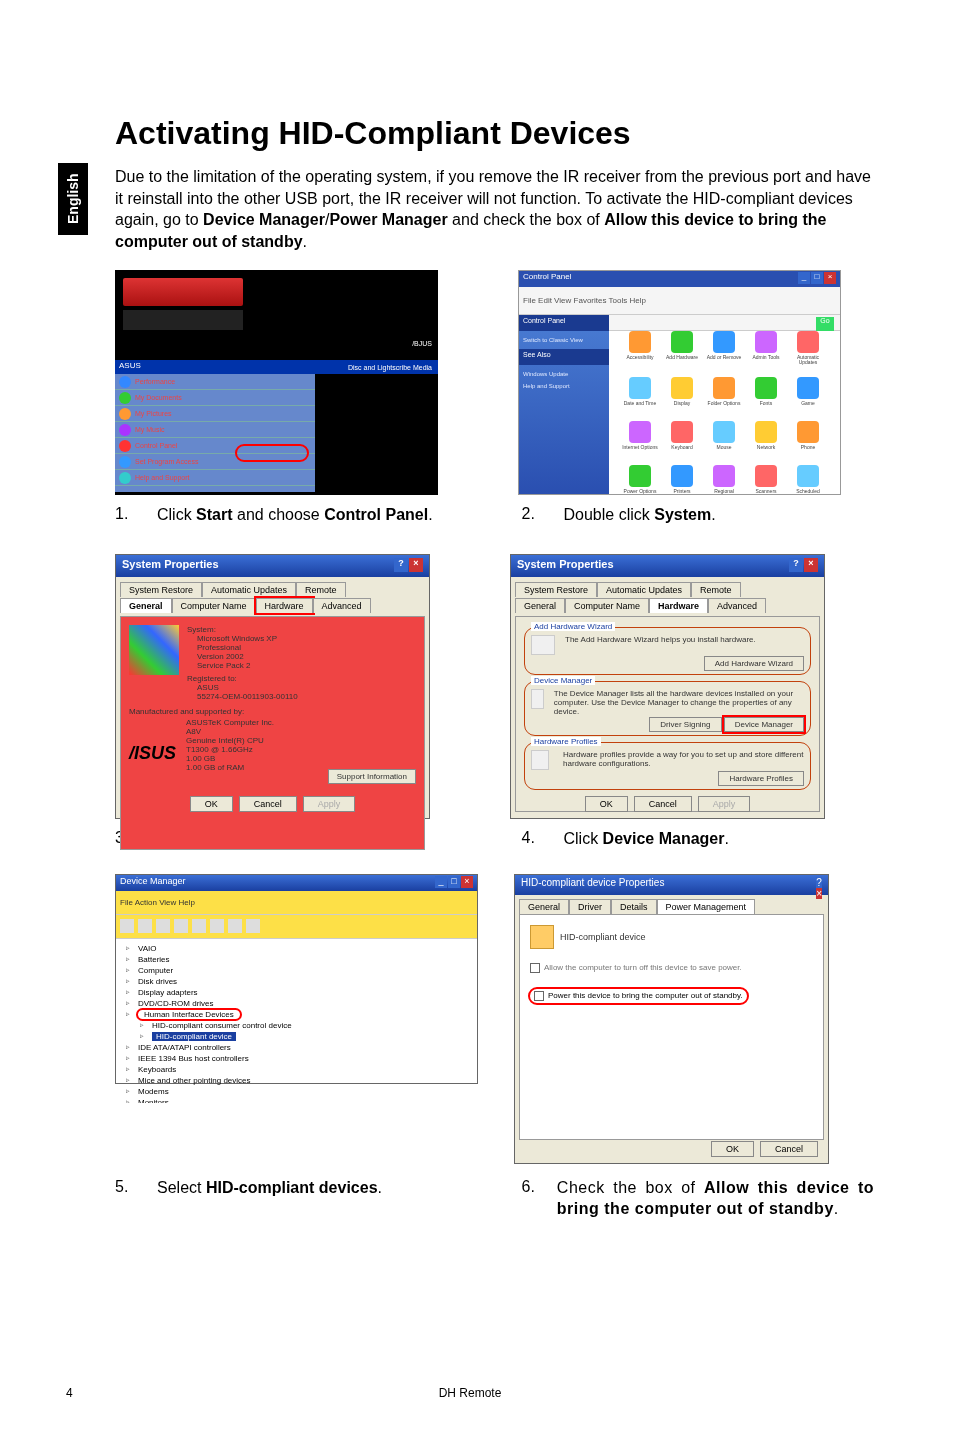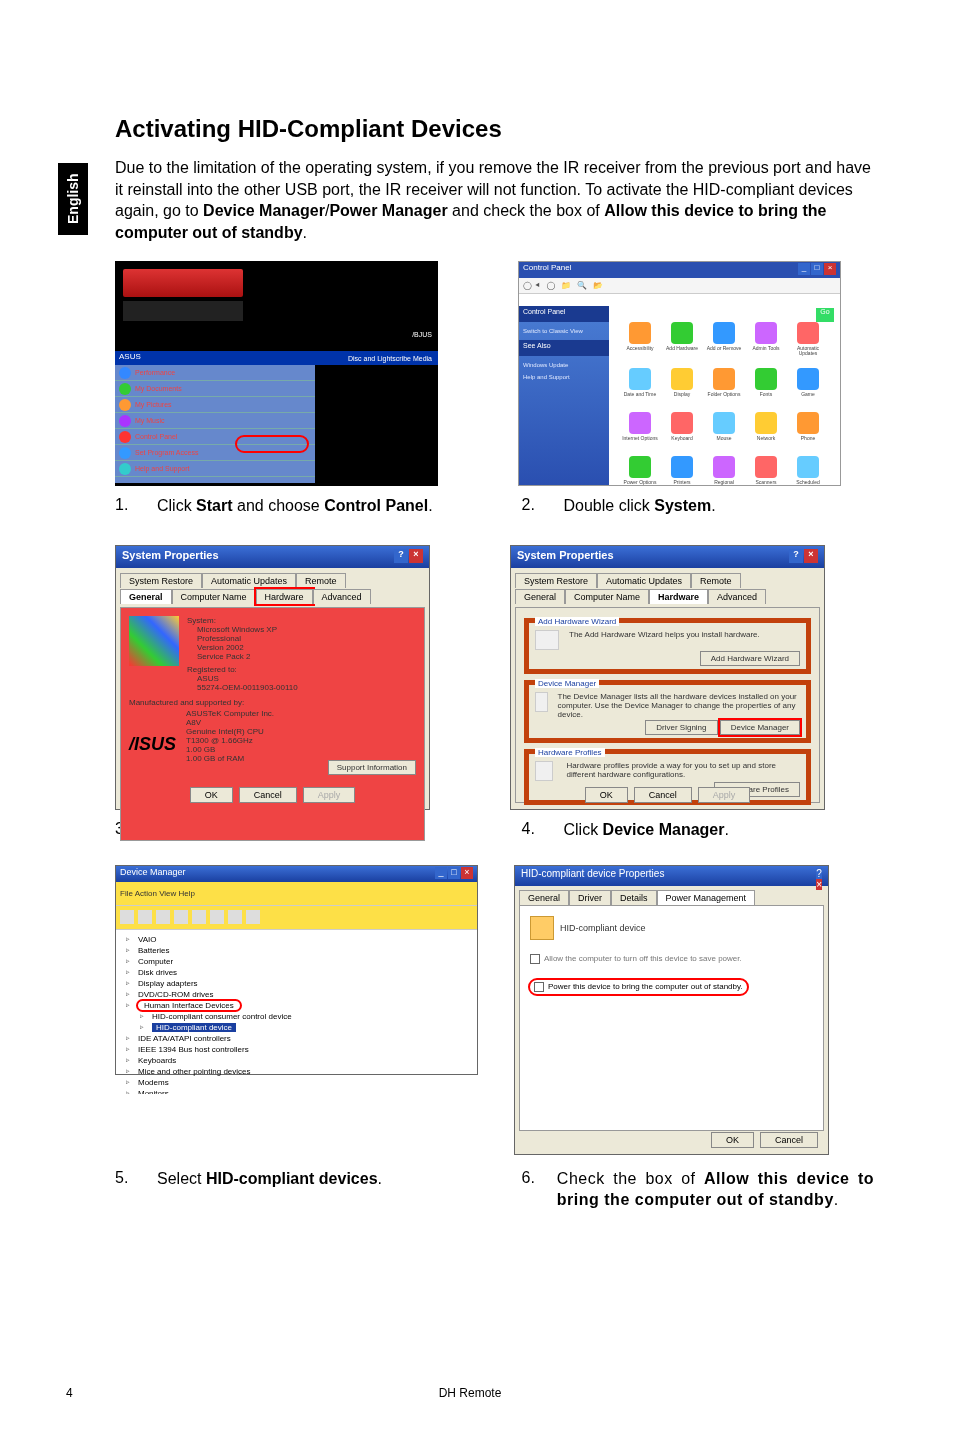--- a/index.html
+++ b/index.html
@@ -28,21 +28,21 @@
     justify-content: center;
     transform: rotate(180deg);
   }
   .content {
     position: absolute;
     left: 115px;
     top: 115px;
     right: 80px;
   }
   h1 {
-    font-size: 24px;
+    font-size: 32px;
     font-weight: bold;
     margin-bottom: 14px;
   }
   .intro {
     font-size: 16px;
     line-height: 1.35;
     margin-bottom: 18px;
   }
   .shot {
     display: inline-block;
@@ -119,21 +119,21 @@
   .tab { font-size:9px; padding:2px 8px; border:1px solid #999; background:#ece9d8; border-bottom:none; position:relative; top:1px;}
   .tab.active { background:#fff; font-weight:bold;}
   .tab.red { outline:2px solid #f00;}
   .tabc { margin:0 4px 4px; border:1px solid #999; background:#ef4444; height:234px; padding:8px; font-size:8px; color:#333;}
   .img3 .logo { width:50px; height:50px; background:linear-gradient(45deg,#f33,#3c3,#36f,#fc3); display:inline-block; vertical-align:top; margin-right:8px;}
   .img3 .asus { margin-top:16px; font-weight:bold; font-size:18px; font-style:italic; color:#000;}
   .img3 .btnrow { position:absolute; bottom:6px; left:0; right:0; display:flex; justify-content:center; gap:6px;}
   .winbtn { font-size:9px; padding:2px 14px; border:1px solid #888; background:#ece9d8; }
   .img3 .sbtn { font-size:8px; padding:2px 8px; border:1px solid #888; background:#ece9d8; margin-top:6px;}
 
-  .img4 .gb { border:5px solid #c2410c; margin:6px 4px; padding:6px; border-radius:0;}
+  .img4 .gb { border:1px solid #c2410c; margin:6px 4px; padding:6px; border-radius:11px;}
   .img4 .gbtitle { font-size:8px; color:#1a3fa0; position:relative; top:-12px; background:#fff; display:inline-block; padding:0 3px;}
   .img4 .wic { width:24px; height:20px; background:#f0f0f0; display:inline-block; vertical-align:top; margin-right:6px; border:1px solid #ccc;}
   .img4 .redbtn { outline:2px solid #f00;}
   .img4 .sbtn2 { font-size:8px; padding:2px 10px; border:1px solid #888; background:#ece9d8;}
   .img4 .btnrow { position:absolute; bottom:6px; left:0; right:0; display:flex; justify-content:center; gap:6px;}
 
   .img5 { width:363px; height:210px; background:#fff; border:1px solid #666; position:relative;}
   .img5 .ttl2 { height:16px; background:linear-gradient(#3b6fd6,#1a3fa0); color:#fff; font-size:9px; padding:1px 4px; display:flex; justify-content:space-between;}
   .img5 .tb { height:24px; background:#fde047; border-bottom:1px solid #ccc; font-size:8px; color:#333; padding:2px 4px; display:flex; align-items:center; gap:4px;}
   .img5 .tb .ic { width:14px; height:14px; background:#ddd;}
@@ -230,20 +230,21 @@
     <div class="shot">
       <div class="shot-img img2">
         <div class="titlebar">
           <span>Control Panel</span>
           <div class="wbtns">
             <div class="wbtn" style="background:#36c">_</div>
             <div class="wbtn" style="background:#36c">□</div>
             <div class="wbtn">×</div>
           </div>
         </div>
+        <div class="toolbar">File  Edit  View  Favorites  Tools  Help</div>
         <div class="toolbar" style="height:16px">
           <span>◯ ⯇</span>
           <span>◯</span>
           <span>📁</span>
           <span>🔍</span>
           <span>📂</span>
         </div>
         <div class="searchbtn">Go</div>
         <div class="sidepanel">
           <div class="sh">Control Panel</div>

